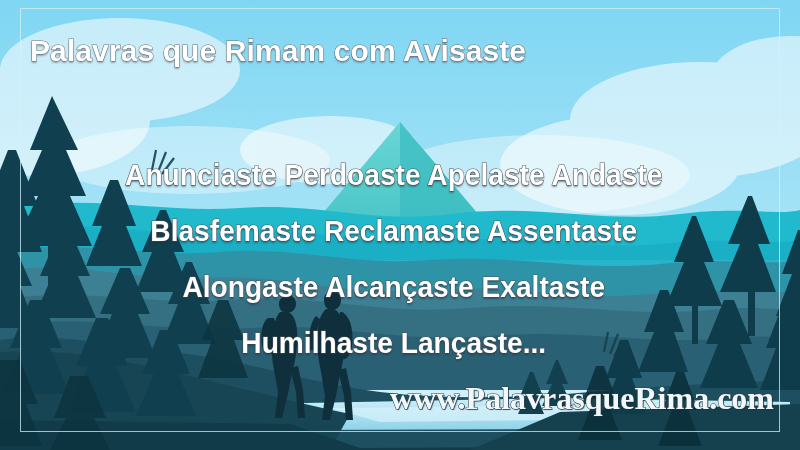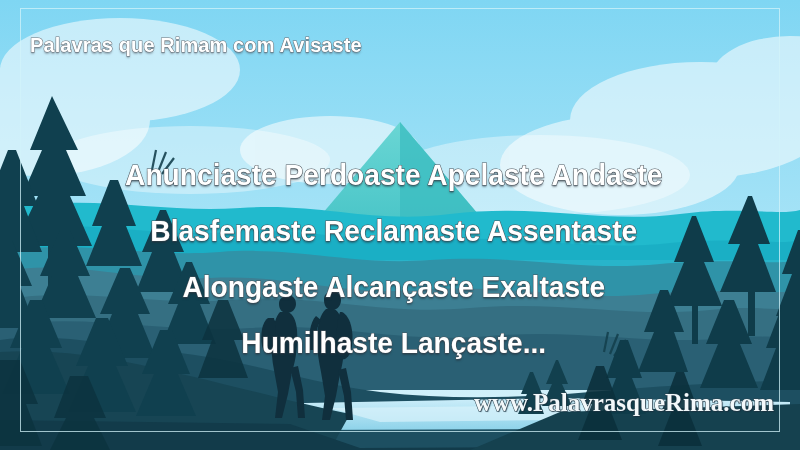--- a/index.html
+++ b/index.html
@@ -19,21 +19,21 @@
   
   #frame{
     position:absolute;left:20px;top:8px;right:20px;bottom:18px;
     border:1.5px solid rgba(210,243,250,.75);
     pointer-events:none;
   }
 
   
   #title{
     position:absolute;left:30px;top:34px;
-    font-size:20px;font-weight:bold;
+    font-size:30px;font-weight:bold;
     letter-spacing:.1px;
     color:#ffffff;
     -webkit-text-stroke:1px #6b7076;
     paint-order:stroke fill;
     text-shadow:0 2px 2px rgba(70,80,90,.45);
     white-space:nowrap;
   }
   #words{
     position:absolute;left:30px;top:160px;right:20px;text-align:center;
   }
@@ -45,21 +45,21 @@
     text-shadow:0 2px 2px rgba(35,45,55,.5);
     white-space:nowrap;
     margin-bottom:26px;
     line-height:1.04;
     transform:scaleX(.97);
     transform-origin:left center;
   }
   #watermark{
     position:absolute;right:26px;bottom:33px;
     font-family:"Liberation Serif", serif;
-    font-size:25px;font-weight:bold;
+    font-size:32px;font-weight:bold;
     color:#f2f8fa;
     -webkit-text-stroke:1.1px #2c4450;
     paint-order:stroke fill;
     text-shadow:1px 1px 1px rgba(20,40,55,.6);
     white-space:nowrap;
   }
 </style>
 </head>
 <body>
 

